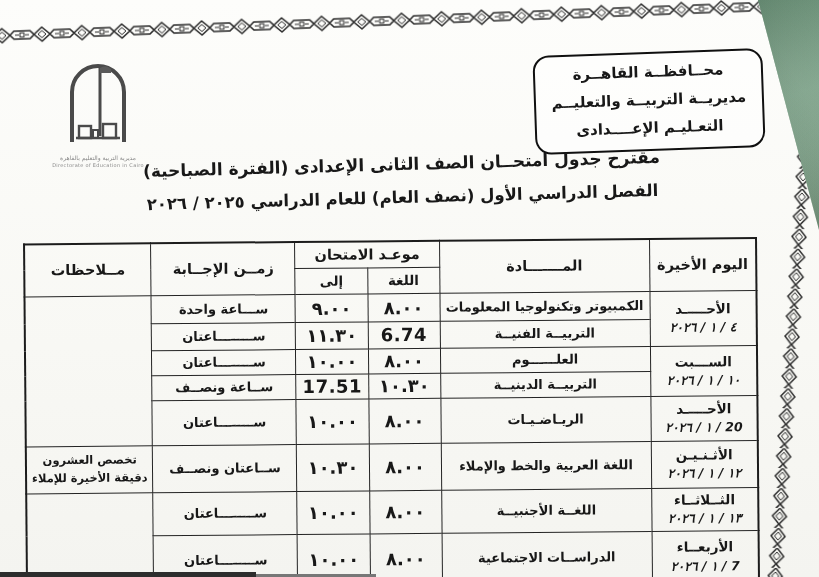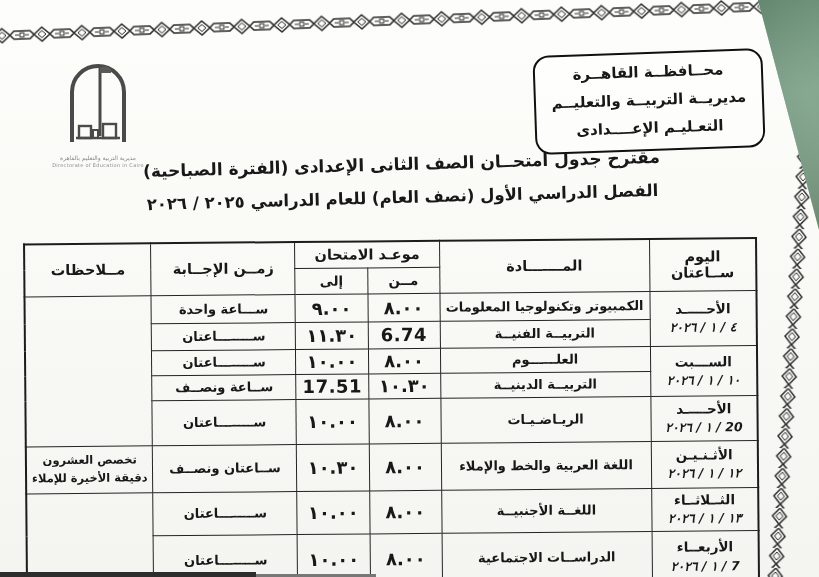--- a/index.html
+++ b/index.html
@@ -127,28 +127,28 @@
   <colgroup>
     <col style="width:107px">
         <col style="width:210px">
         <col style="width:72px">
     <col style="width:72px">
         <col style="width:144px">
         <col style="width:127px">
   </colgroup>
   <tbody>
         <tr style="height:26px">
-    <th rowspan="2">اليوم ســاعتان</th>
+    <th rowspan="2">اليوم الأخيرة</th>
     <th rowspan="2">المـــــــادة</th>
     <th colspan="2">موعـد الامتحان</th>
     <th rowspan="2">زمــن الإجــابة</th>
     <th rowspan="2">مــلاحظات</th>
   </tr>
   <tr style="height:26px">
-    <th class="small">مــن</th>
+    <th class="small">اللغة</th>
     <th class="small">إلى</th>
   </tr>
 
   <tr style="height:28px">
     <td class="day" rowspan="2">
       <div>الأحـــــد</div>
       <div class="date">٤ / ١ / ٢٠٢٦</div>
     </td>
     <td class="subj">الكمبيوتر وتكنولوجيا المعلومات</td>
     <td class="time">٨.٠٠</td>

